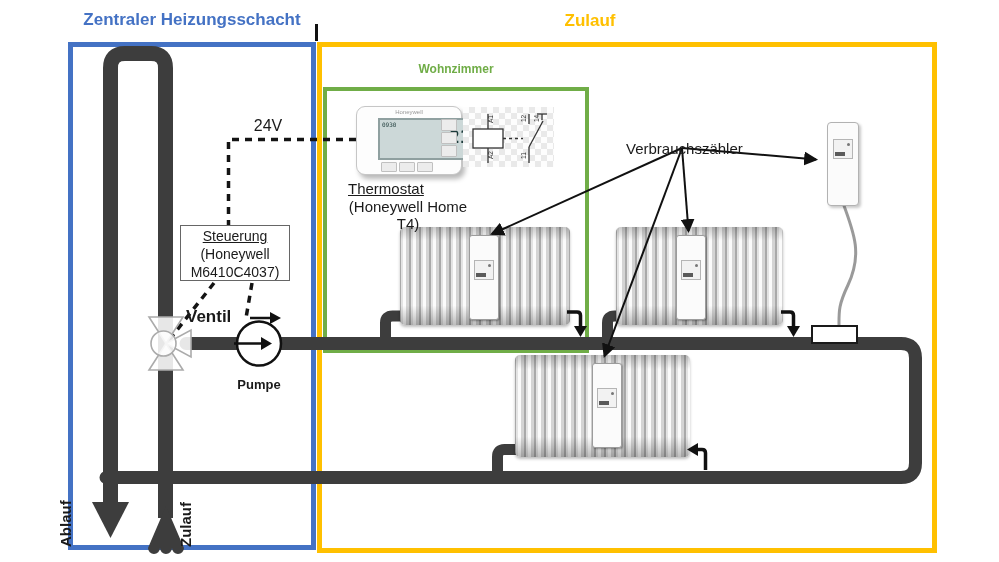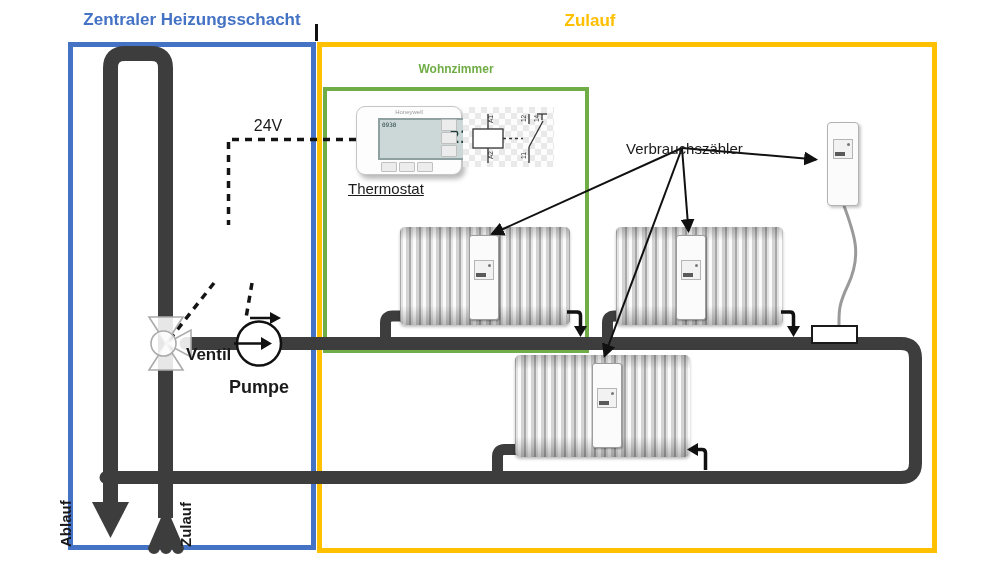--- a/index.html
+++ b/index.html
@@ -14,22 +14,22 @@
   #room-box{left:323px;top:87px;width:266px;height:266px;border:4px solid #70AD47;}
   #divider-tick{left:315px;top:24px;width:3px;height:17px;background:#111;}
   
   .title{position:absolute;font-weight:bold;font-size:17px;text-align:center;}
   #shaft-title{left:68px;top:10px;width:248px;color:#4472C4;}
   #apartment-title{left:480px;top:11px;width:220px;color:#FFC000;}
   #room-title{left:323px;top:62px;width:266px;color:#70AD47;font-size:12px;}
   
   .lbl{position:absolute;font-size:15px;}
   #voltage-label{left:246px;top:117px;width:44px;text-align:center;font-size:16px;}
-  #valve-label{left:186px;top:307px;font-size:17px;font-weight:bold;margin-top:38px;}
-  #pump-label{left:226px;top:377px;width:66px;text-align:center;font-size:18px;font-weight:bold;}
+  #valve-label{left:186px;top:307px;font-size:17px;font-weight:bold;}
+  #pump-label{left:226px;top:377px;width:66px;text-align:center;font-size:13px;font-weight:bold;}
   #meters-label{left:626px;top:140px;}
   #thermostat-label{left:348px;top:180px;width:120px;text-decoration:underline;}
   #thermostat-model{left:336px;top:198px;width:144px;text-align:center;}
   .vlabel{position:absolute;font-size:15px;font-weight:bold;transform:rotate(-90deg);
           transform-origin:left bottom;white-space:nowrap;}
   #outflow-label{left:74px;top:530px;}
   #inflow-label{left:194px;top:530px;}
   
   #controller-box{left:180px;top:225px;width:110px;height:56px;background:#fff;
      border:1px solid #666;text-align:center;font-size:14px;line-height:18px;padding-top:1px;
@@ -204,24 +204,30 @@
     </g>
     <rect x="812" y="326" width="45" height="17" fill="#fff" stroke="#1a1a1a" stroke-width="2"></rect>
   </svg>
 
   <div class="title" id="shaft-title">Zentraler Heizungsschacht</div>
   <div class="title" id="apartment-title">Zulauf</div>
   <div class="title" id="room-title">Wohnzimmer</div>
 
   <div class="lbl" id="voltage-label">24V</div>
 
+  <div class="abs" id="controller-box">
+    <div class="u">Steuerung</div>
+    <div>(Honeywell</div>
+    <div>M6410C4037)</div>
+  </div>
 
   <div class="lbl" id="valve-label">Ventil</div>
   <div class="lbl" id="pump-label">Pumpe</div>
 
   <div class="lbl" id="thermostat-label">Thermostat</div>
+  <div class="lbl" id="thermostat-model">(Honeywell Home T4)</div>
 
   <div class="lbl" id="meters-label">Verbrauchszähler</div>
 
   <div class="vlabel" id="outflow-label">Ablauf</div>
   <div class="vlabel" id="inflow-label">Zulauf</div>
 
 </div>
 
 </body></html>

